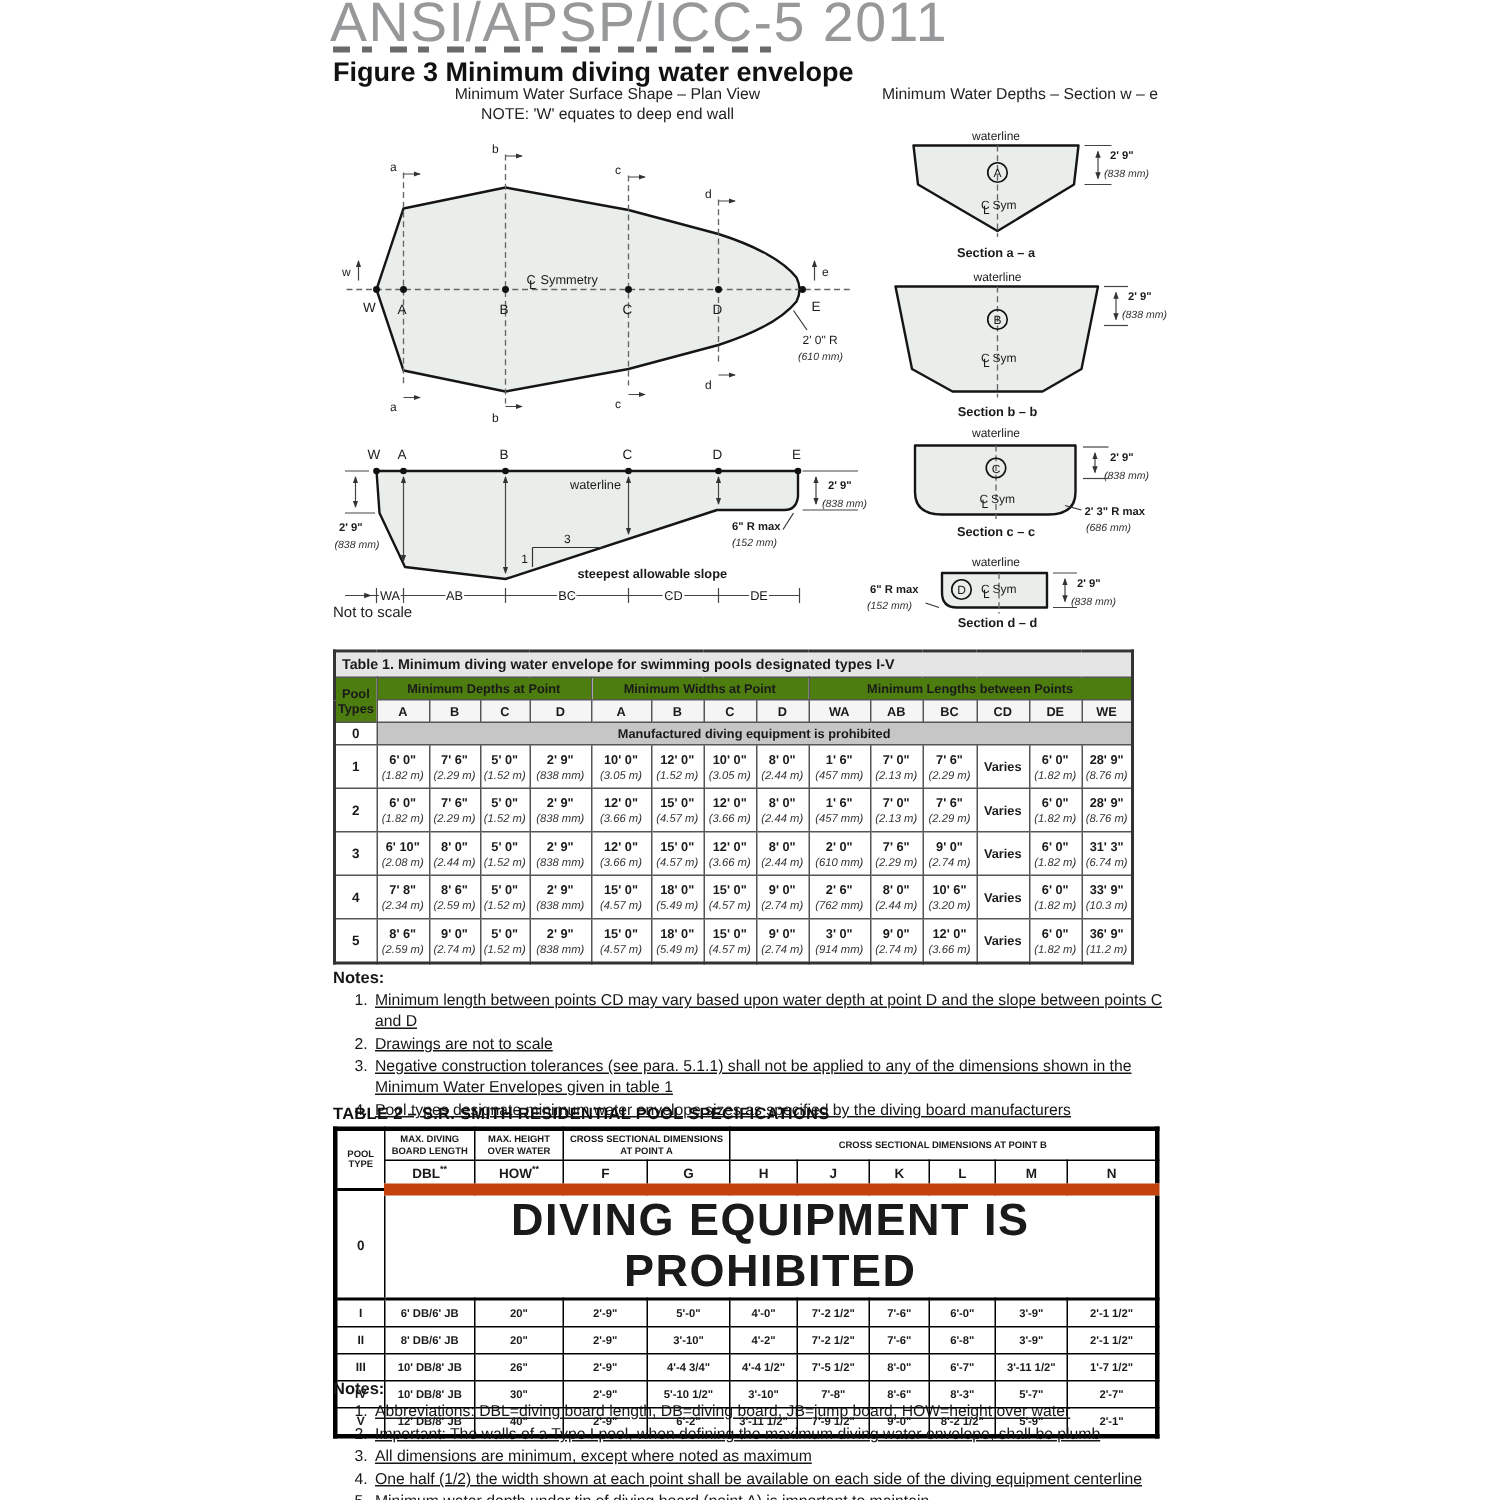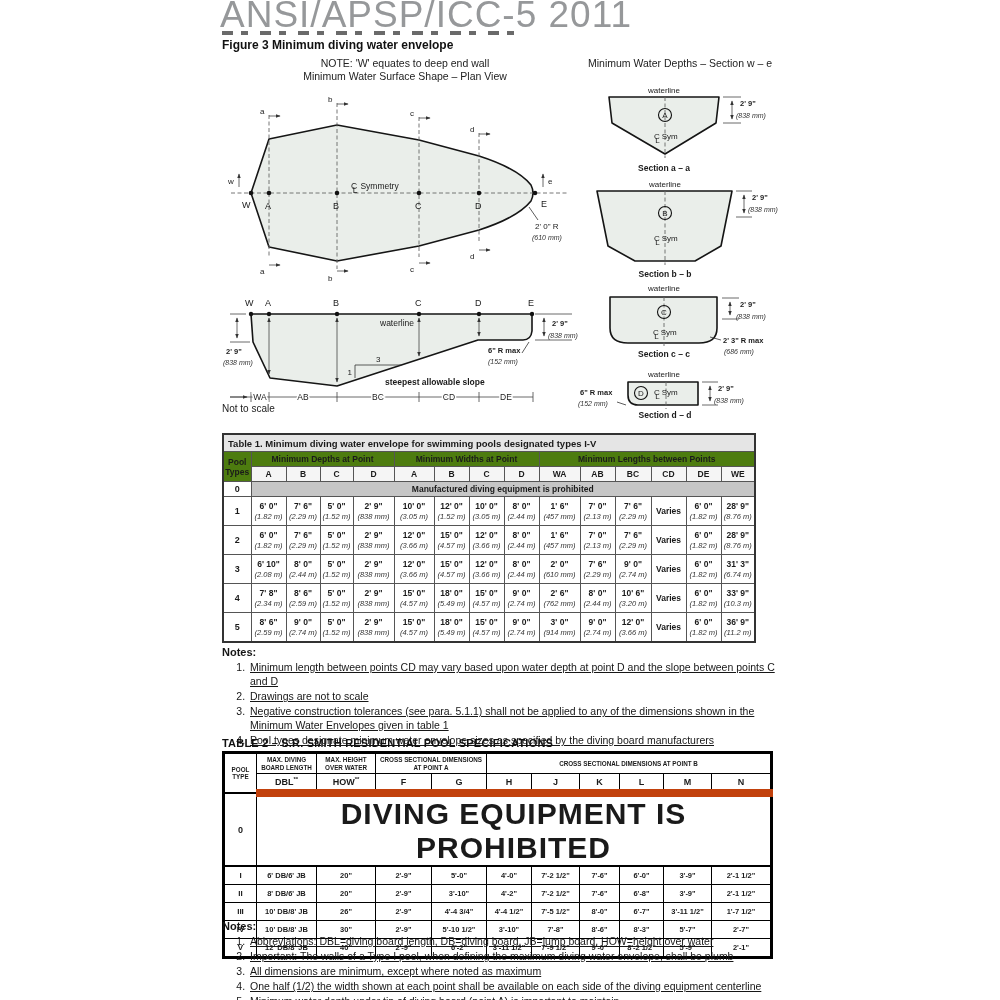--- a/index.html
+++ b/index.html
@@ -2,21 +2,21 @@
 <html><head>
 <meta charset="utf-8">
 <style>
   html,body{margin:0;padding:0;background:#fff;}
   .page{position:relative;width:1000px;height:1000px;background:#fff;outline:1px solid #d6d6d6;
         font-family:"Liberation Sans",sans-serif;color:#1a1a1a;overflow:hidden;}
   .abs{position:absolute;}
   .doc-title{left:220px;top:-6px;font-size:37px;font-weight:100;letter-spacing:1px;color:#96989a;}
   .fragment{left:222px;top:31px;width:300px;height:4px;
             background:repeating-linear-gradient(90deg,#6a6a6a 0 11px,transparent 11px 19px,#6a6a6a 19px 26px,transparent 26px 38px);}
-  .fig-caption{left:222px;top:38px;font-size:12px;font-weight:bold;color:#111;}
+  .fig-caption{left:222px;top:38px;font-size:18px;font-weight:bold;color:#111;}
   .plan-heading{left:240px;top:57px;width:330px;text-align:center;font-size:10.5px;line-height:13px;color:#222;}
   .sections-heading{left:570px;top:57px;width:220px;text-align:center;font-size:10.5px;color:#222;}
   .not-to-scale{left:222px;top:403px;font-size:10px;color:#222;}
 
   
   svg text{font-family:"Liberation Sans",sans-serif;fill:#1a1a1a;}
   .shape{fill:#eaeeea;stroke:#151515;stroke-width:1.6;stroke-linejoin:round;}
   .dash{stroke:#666;stroke-width:.9;stroke-dasharray:4 2.5;fill:none;}
   .dim{stroke:#444;stroke-width:.8;fill:none;}
   .lead{stroke:#333;stroke-width:.8;fill:none;}
@@ -67,22 +67,22 @@
 </head>
 <body>
 
 <div class="page">
 
   <div class="abs doc-title">ANSI/APSP/ICC-5 2011</div>
   <div class="abs fragment"></div>
   <div class="abs fig-caption">Figure 3 Minimum diving water envelope</div>
 
   <div class="abs plan-heading">
+    <div>Minimum Water Surface Shape – Plan View</div>
     <div>NOTE: 'W' equates to deep end wall</div>
-    <div>Minimum Water Surface Shape – Plan View</div>
   </div>
   <div class="abs sections-heading">Minimum Water Depths – Section w – e</div>
 
   <svg class="abs" style="left:225px;top:95px" width="350" height="192" viewBox="0 0 350 192">
     <defs>
       <marker id="ar" viewBox="0 0 8 8" refX="7" refY="4" markerWidth="6" markerHeight="6" orient="auto-start-reverse">
         <path d="M0,1 L8,4 L0,7 z" fill="#333"></path>
       </marker>
     </defs>
     <path class="shape poolfill" d="M26,98 L44,44 L112,30 L194,45 L254,61 C282,70 298,80 306,90 Q310,98 306,106 C298,116 282,126 254,135 L194,151 L112,166 L44,152 Z" fill="#eaeeea"></path>

